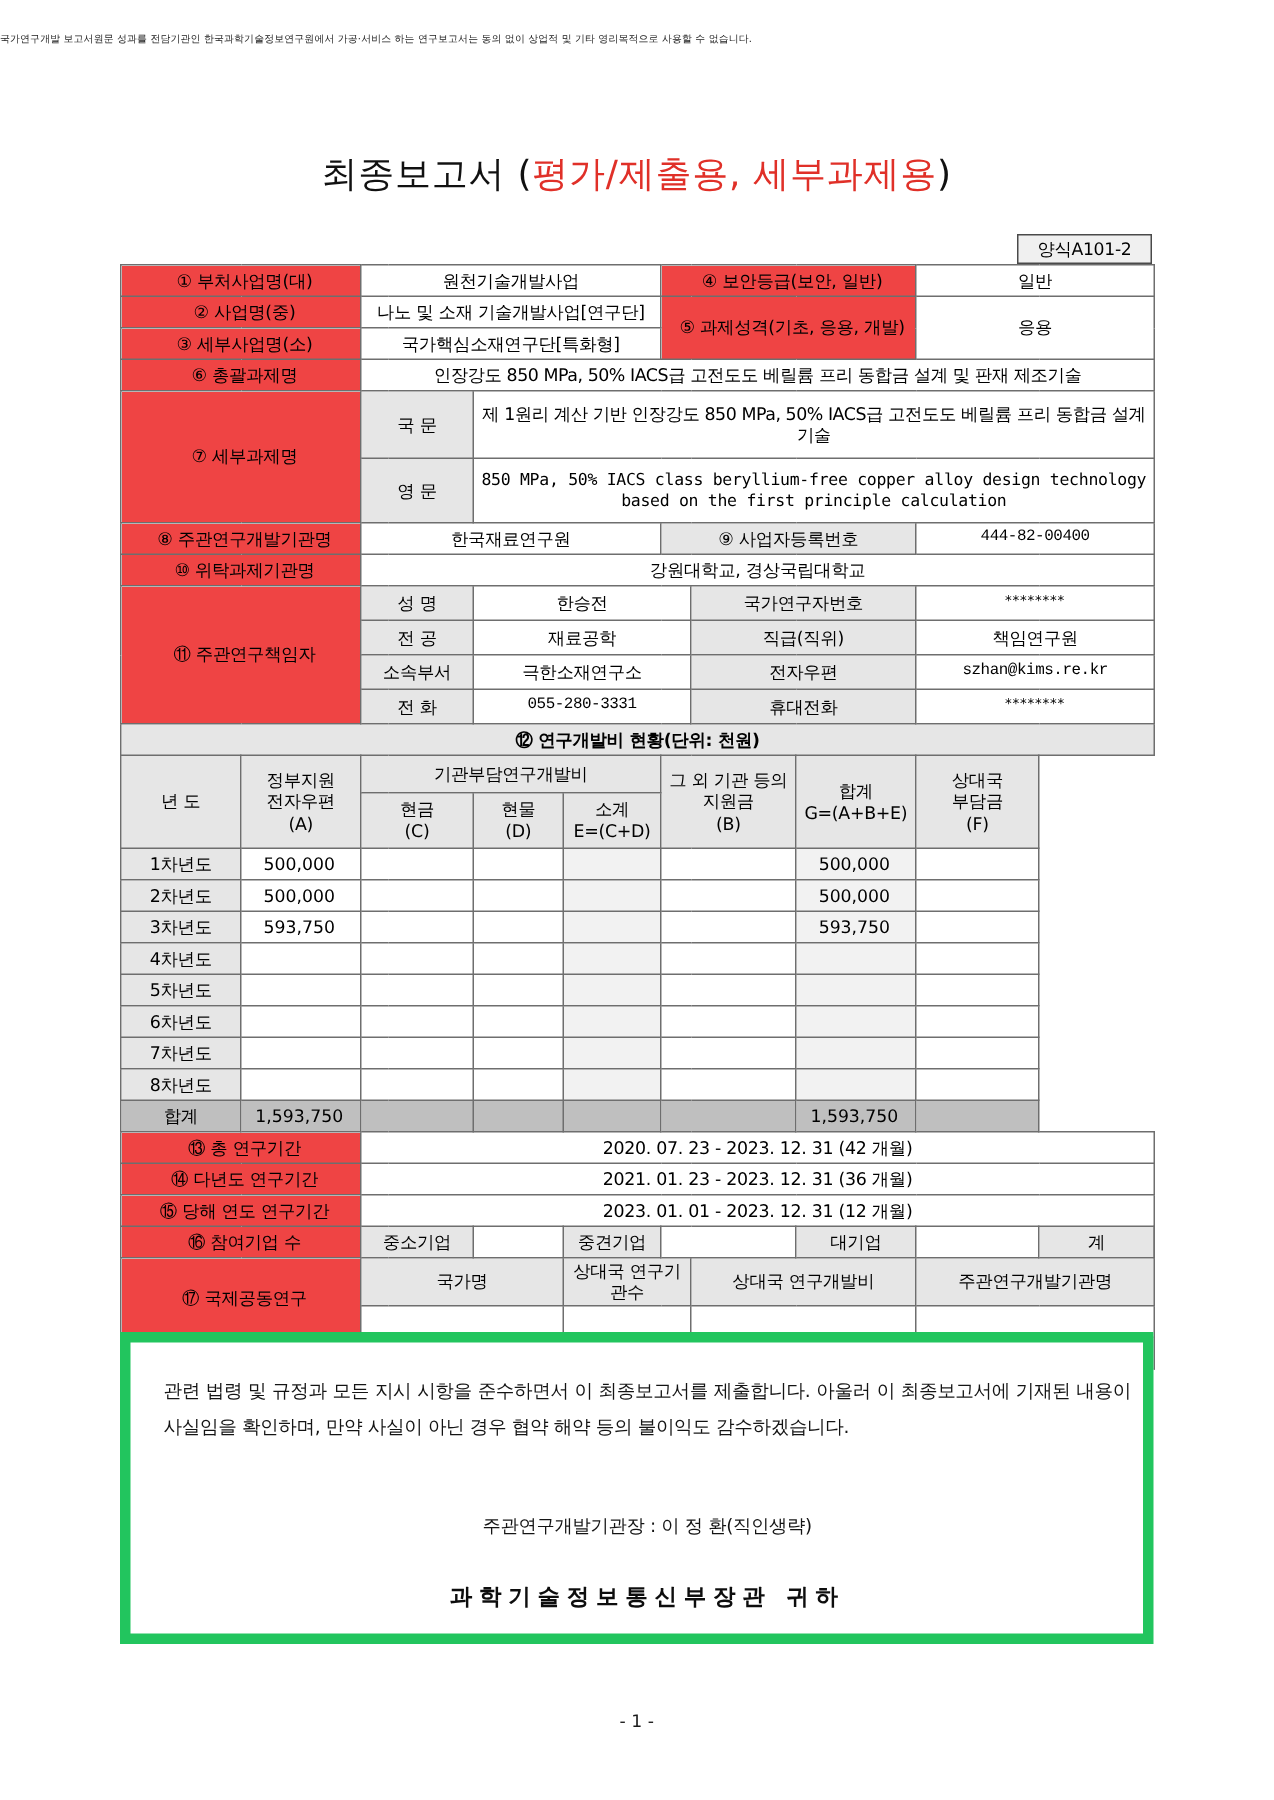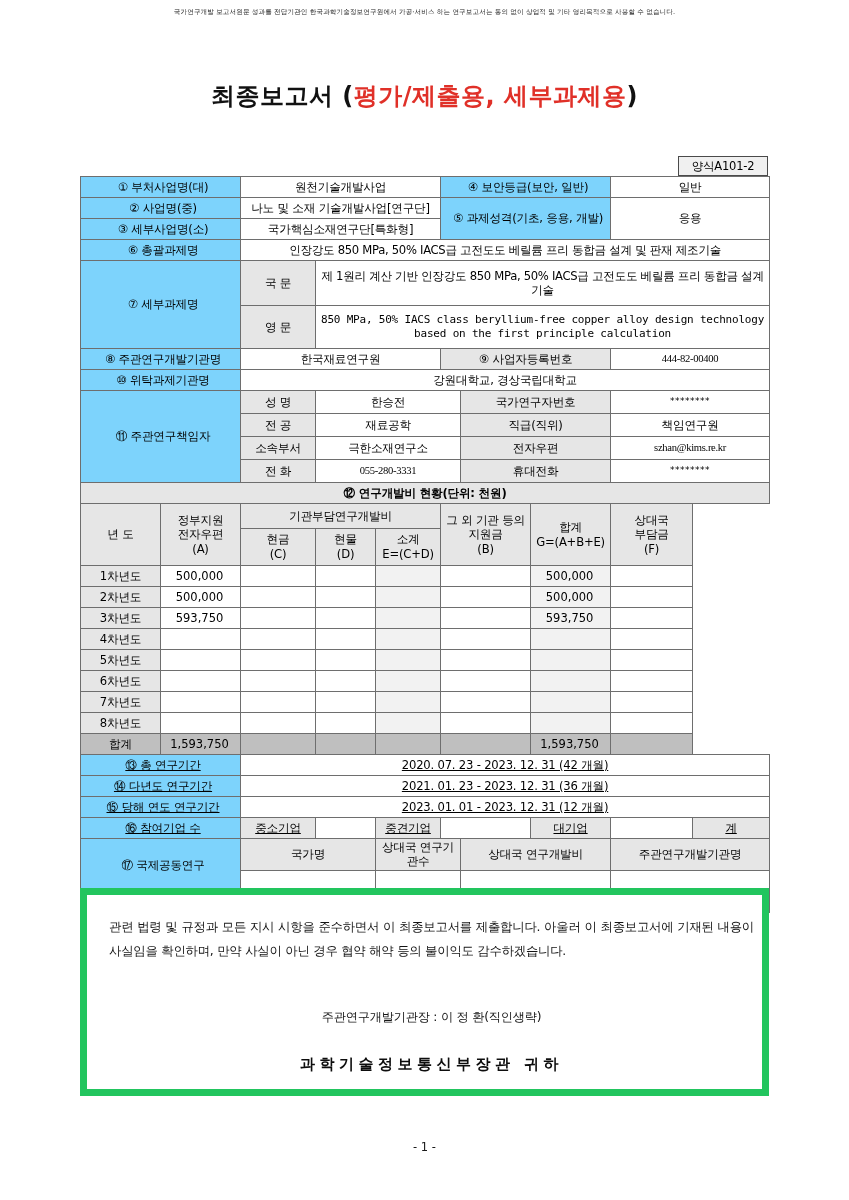--- a/index.html
+++ b/index.html
@@ -12,39 +12,39 @@
     height: 1200px;
     position: relative;
     font-family: "DejaVu Sans", "Liberation Sans", sans-serif;
     color: #000000;
     overflow: hidden;
   }
 
   
   .disclaimer {
     position: absolute;
-    top: 8px;
+    top: 22px;
     left: 0;
     width: 849px;
-    text-align: center;
+    text-align: left;
     font-size: 6.6px;
     letter-spacing: 0.1px;
     color: #1a1a1a;
     white-space: nowrap;
   }
 
   
   .doc-title {
     position: absolute;
-    top: 80px;
+    top: 100px;
     left: 0;
     width: 849px;
     text-align: center;
     font-size: 24px;
-    font-weight: bold;
+    font-weight: normal;
     letter-spacing: 0.5px;
     color: #111111;
   }
   .doc-title .accent {
     color: #e03028;
   }
 
   
   .form-tag {
     position: absolute;
@@ -76,21 +76,21 @@
     border: 1px solid #6e6e6e;
     padding: 1px 3px;
     height: 21px;
     box-sizing: border-box;
     text-align: center;
     vertical-align: middle;
     line-height: 1.25;
     overflow: hidden;
   }
   .lbl {
-    background: #7dd3fc;
+    background: #ef4444;
     text-align: center;
     padding-left: 8px !important;
     letter-spacing: -0.2px;
   }
   .lbl-c {
     background: #e6e6e6;
     letter-spacing: -0.2px;
   }
   .val {
     background: #ffffff;
@@ -102,32 +102,32 @@
   .gray-dark {
     background: #bfbfbf;
   }
   .num {
     text-align: center;
     padding-right: 5px !important;
     font-size: 11.5px;
     letter-spacing: 0px;
   }
   .mono {
-    font-family: Liberation Serif, serif;
+    font-family: Liberation Mono, monospace;
     font-size: 10.6px;
     letter-spacing: -0.3px;
   }
   .eng {
     font-family: "DejaVu Sans Mono", "Liberation Mono", monospace;
     font-size: 11px;
     letter-spacing: -0.2px;
     line-height: 1.5;
   }
   .tall2 { height: 44px; }
-  .big { height: 26px; text-decoration: underline; }
+  .big { height: 26px; }
   .masked {
     letter-spacing: 0.5px;
     font-size: 9px;
   }
   .sect-head {
     background: #e6e6e6;
     font-weight: bold;
     letter-spacing: -0.2px;
   }
   .wrap-ko {

